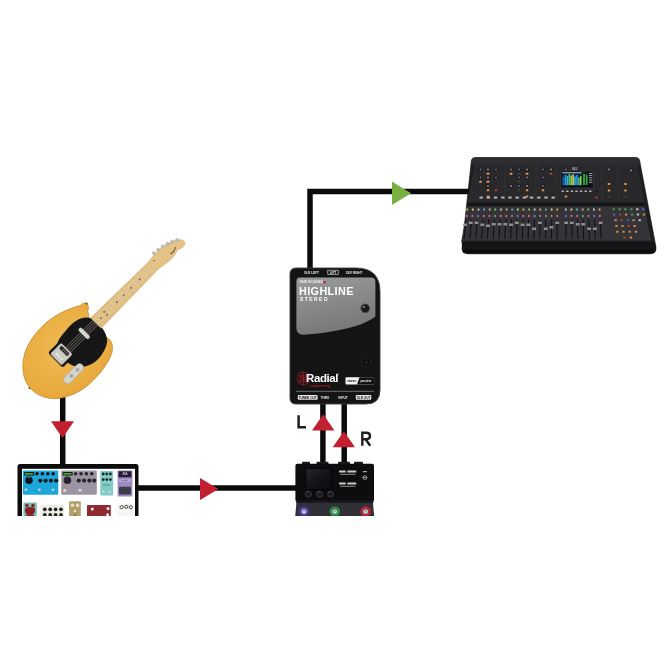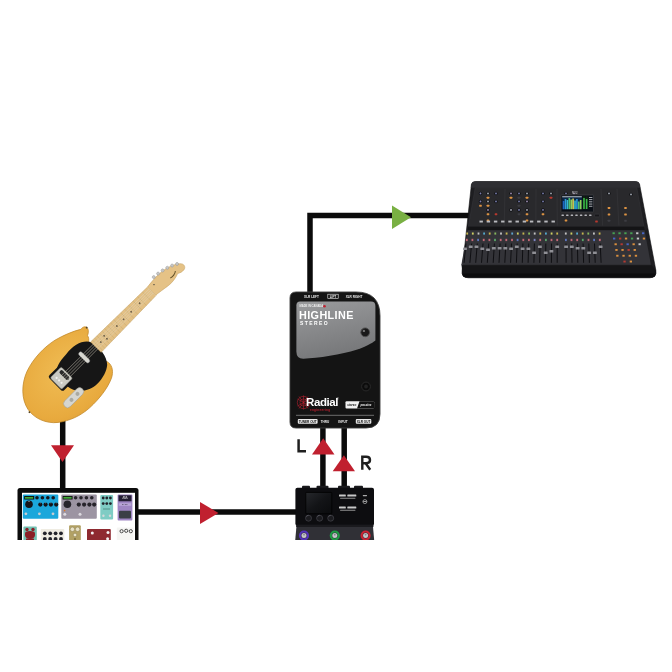--- a/index.html
+++ b/index.html
@@ -1,16 +1,16 @@
 <!DOCTYPE html>
 <html><head>
 <meta charset="utf-8">
 <style>
 html,body{margin:0;padding:0;background:#ffffff;}
-#page{position:relative;width:672px;height:516px;background:#ffffff;overflow:hidden;font-family:"Liberation Sans",sans-serif;margin-top:24px;}
+#page{position:relative;width:672px;height:516px;background:#ffffff;overflow:hidden;font-family:"Liberation Sans",sans-serif;}
 </style>
 </head>
 <body>
 <div id="page">
 <svg width="672" height="672" viewBox="0 0 672 672">
 <defs>
   <radialGradient id="bodyGrad" cx="0.42" cy="0.45" r="0.9">
     <stop offset="0" stop-color="#f0bd55"></stop>
     <stop offset="0.6" stop-color="#e8aa3e"></stop>
     <stop offset="1" stop-color="#d5922c"></stop>

